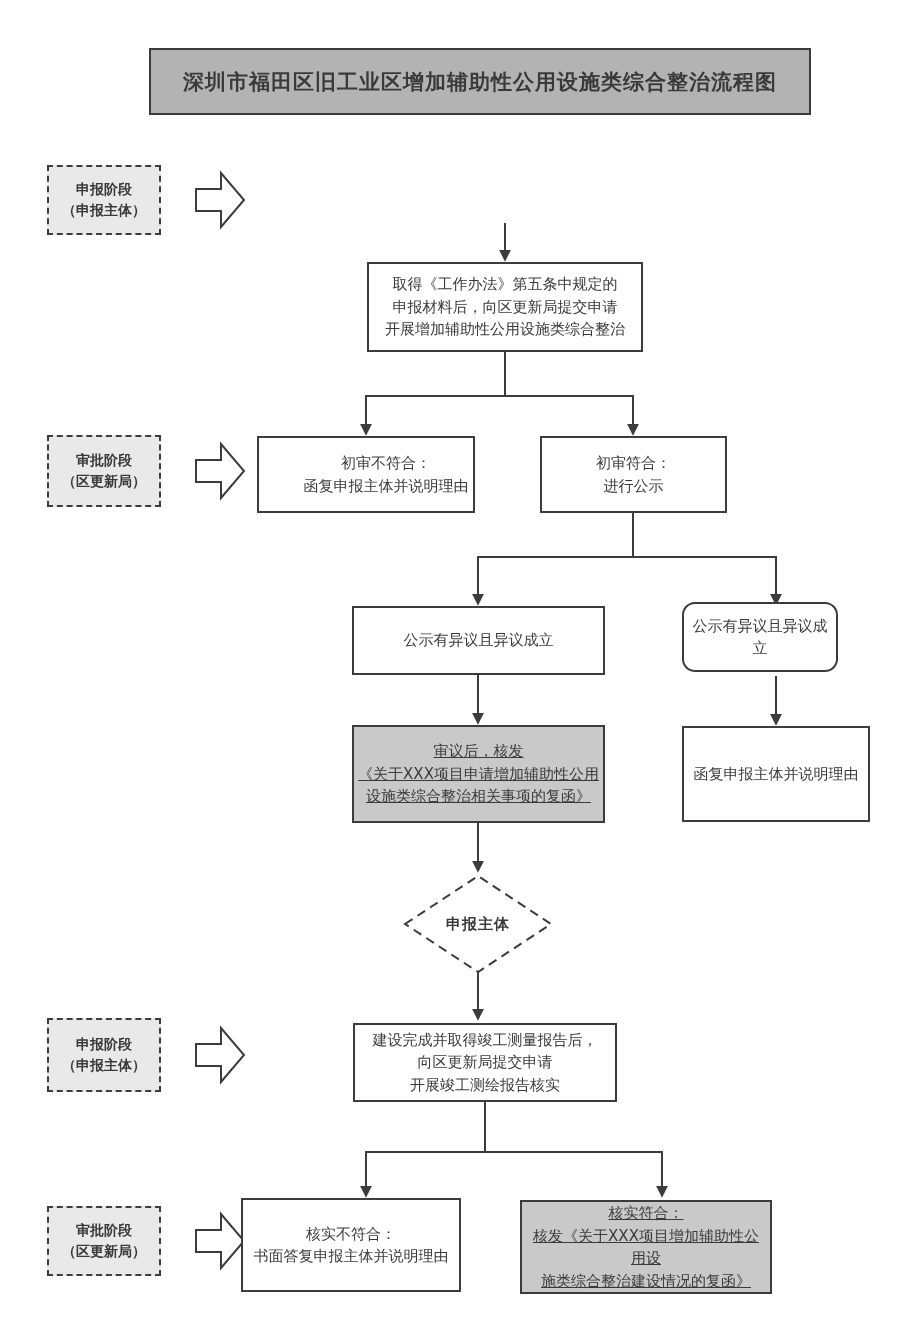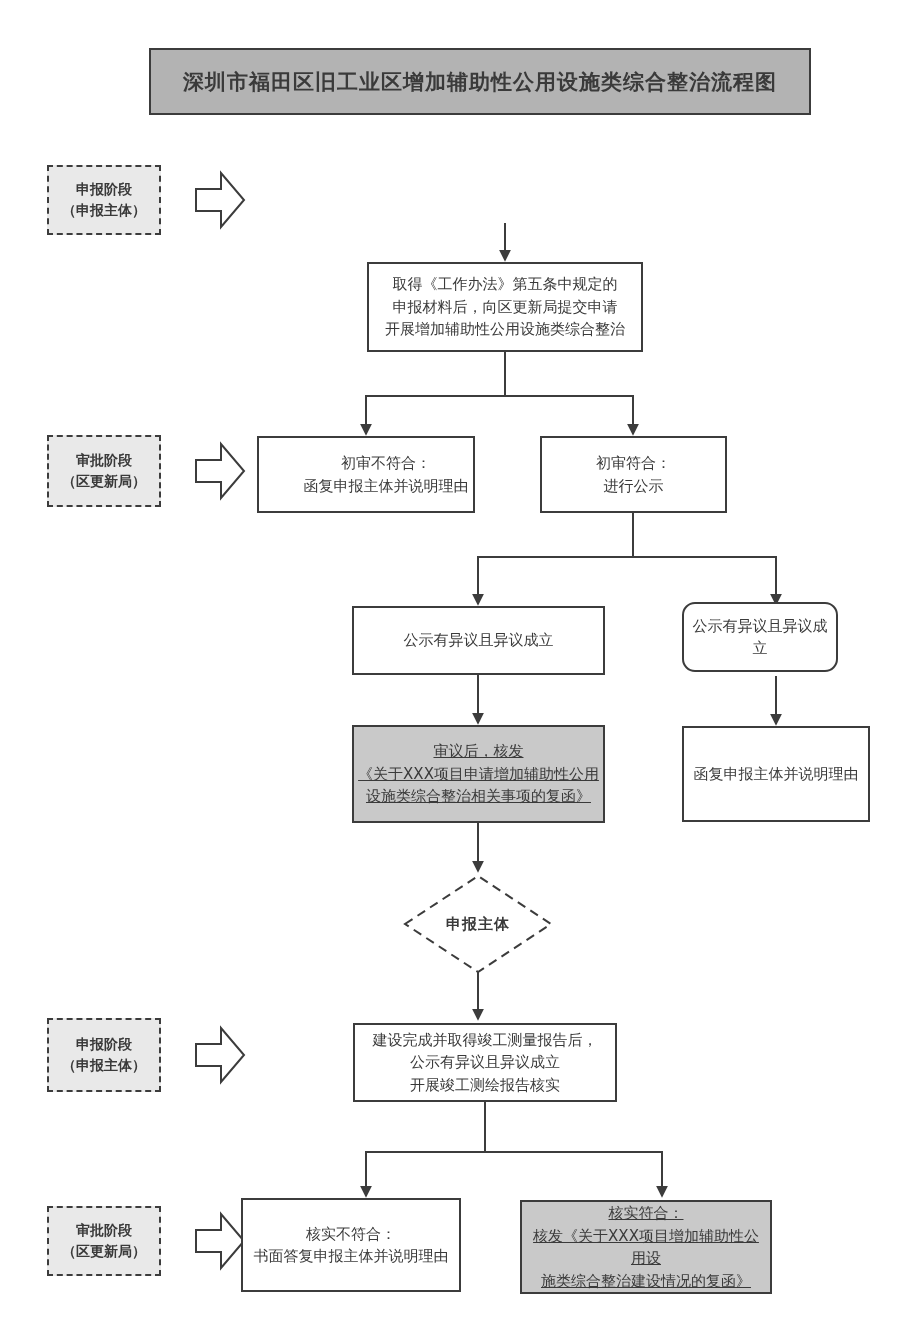--- a/index.html
+++ b/index.html
@@ -110,21 +110,21 @@
 
   <div class="node gray" style="left:352px;top:725px;width:253px;height:98px;">审议后，核发
 《关于XXX项目申请增加辅助性公用
 设施类综合整治相关事项的复函》</div>
 
   <div class="node" style="left:682px;top:726px;width:188px;height:96px;">函复申报主体并说明理由</div>
 
   <div class="diamond-label">申报主体</div>
 
   <div class="node" style="left:353px;top:1023px;width:264px;height:79px;">建设完成并取得竣工测量报告后，
-公示有异议且异议成立
+向区更新局提交申请
 开展竣工测绘报告核实</div>
 
   <div class="node" style="left:241px;top:1198px;width:220px;height:94px;">核实不符合：
 书面答复申报主体并说明理由</div>
 
   <div class="node gray" style="left:520px;top:1200px;width:252px;height:94px;">核实符合：
 核发《关于XXX项目增加辅助性公用设
 施类综合整治建设情况的复函》</div>
 
 </div>

